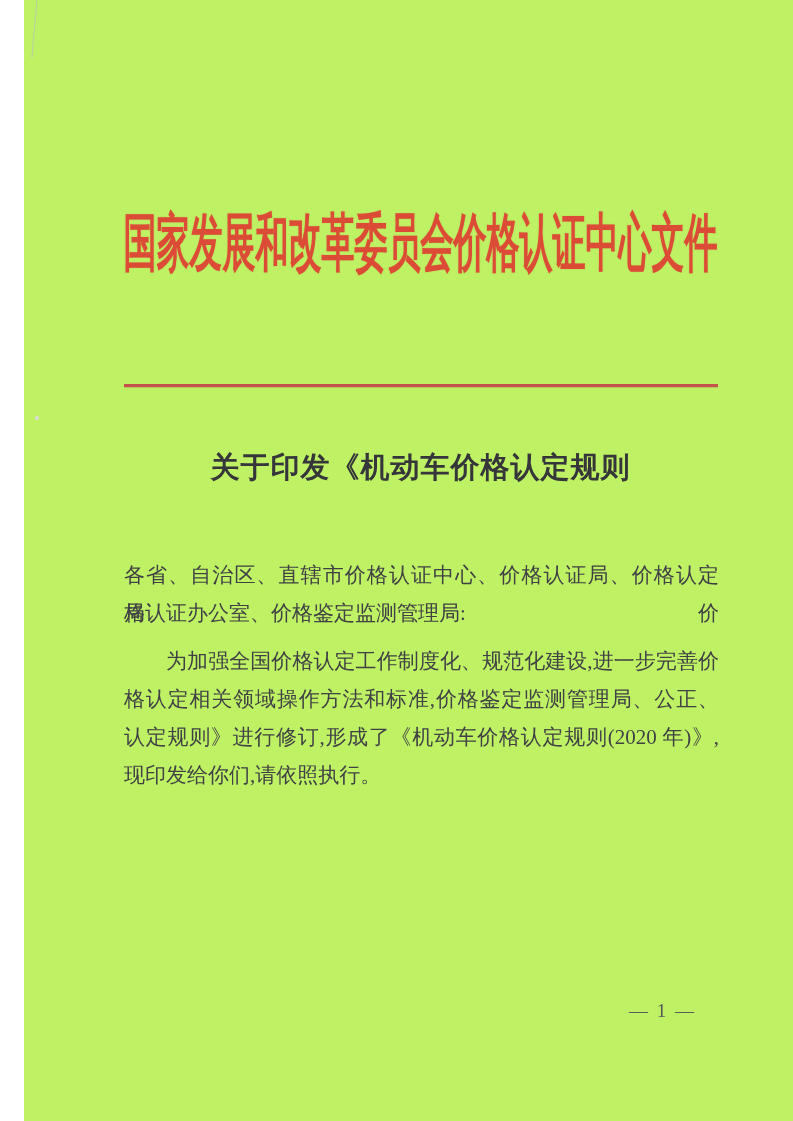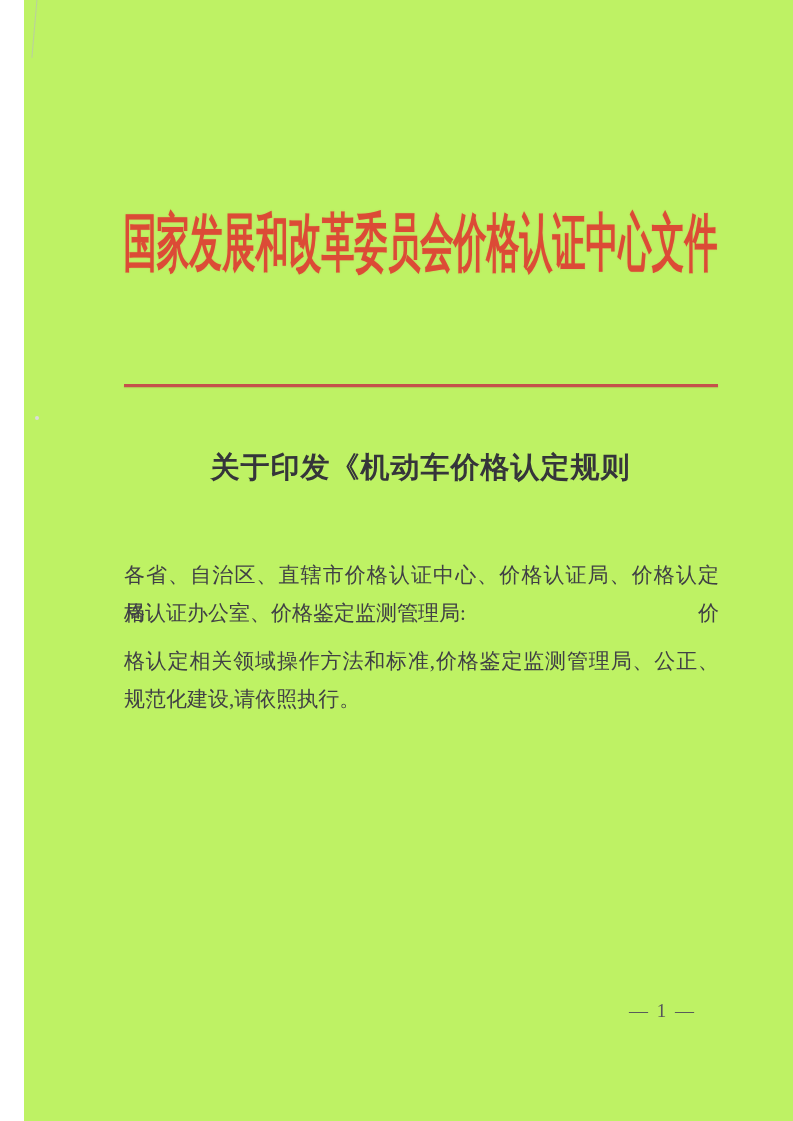--- a/index.html
+++ b/index.html
@@ -133,22 +133,24 @@
   <div class="notice-title">
     <div>关于印发《机动车价格认定规则</div>
   </div>
 
   <div class="body-block">
     <div class="body-line fill">各省、自治区、直辖市价格认证中心、价格认证局、价格认定局、价</div>
     <div class="body-line">格认证办公室、价格鉴定监测管理局:</div>
 
     <div class="spacer-para"></div>
 
+    <div class="body-line fill indent">为加强全国价格认定工作制度化、规范化建设,进一步完善价</div>
     <div class="body-line fill">格认定相关领域操作方法和标准,价格鉴定监测管理局、公正、</div>
-    <div class="body-line">规范化建设,请依照执行。</div>
+    <div class="body-line fill">认定规则》进行修订,形成了《机动车价格认定规则(2020 年)》,</div>
+    <div class="body-line">现印发给你们,请依照执行。</div>
 
     <div class="spacer-attach"></div>
 
   </div>
 
   <div class="page-number">— 1 —</div>
 
 </div>
 
 </body></html>

